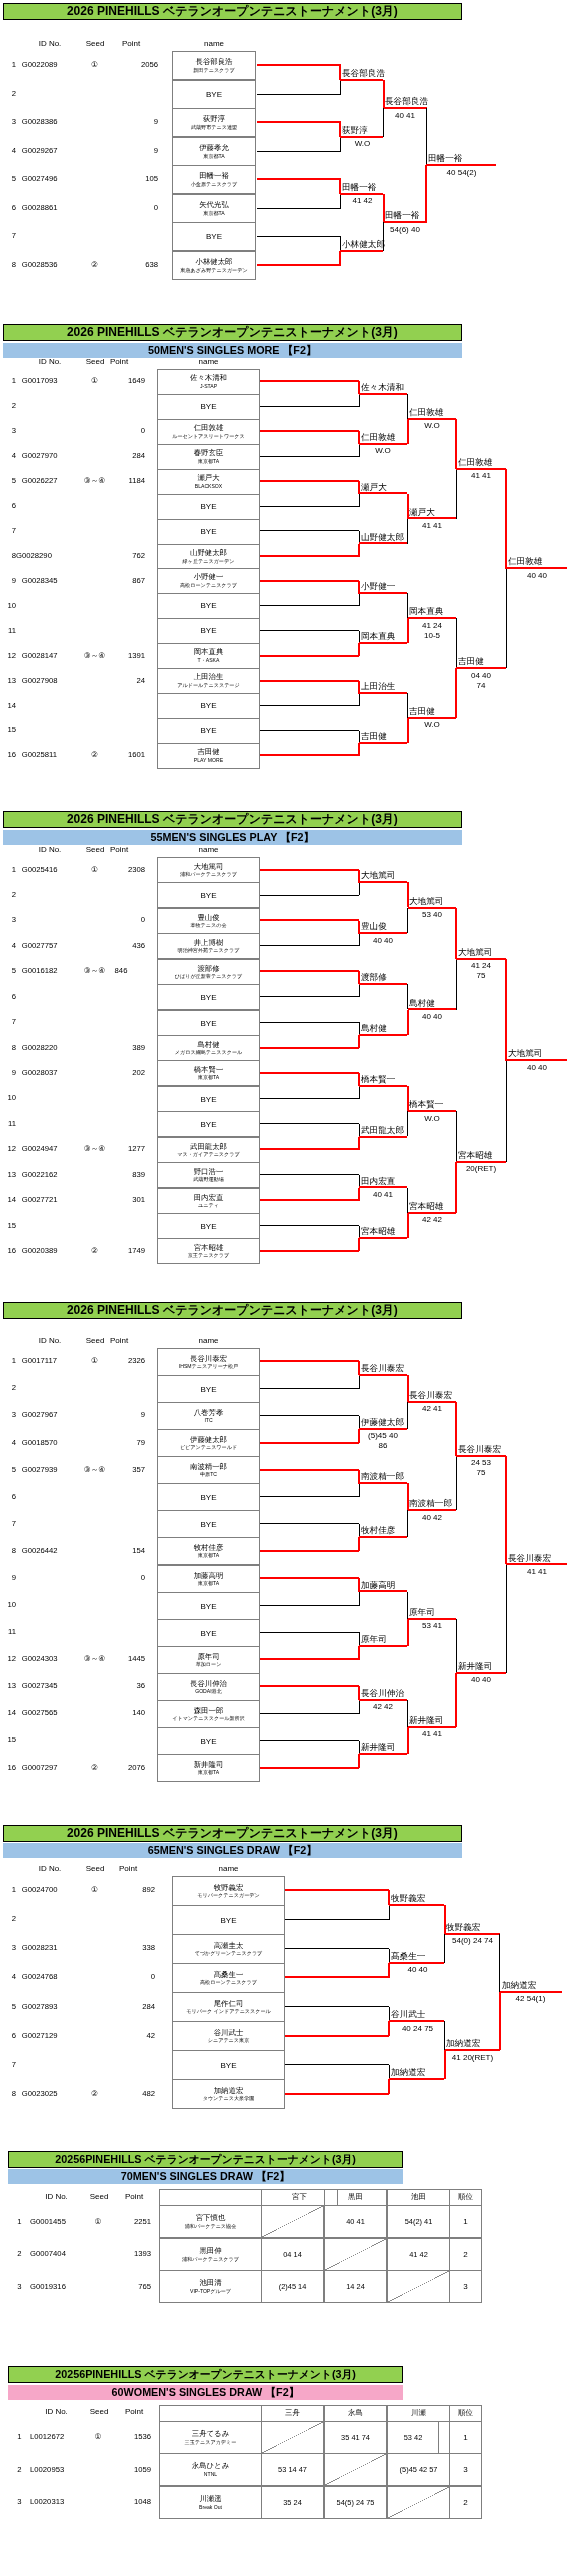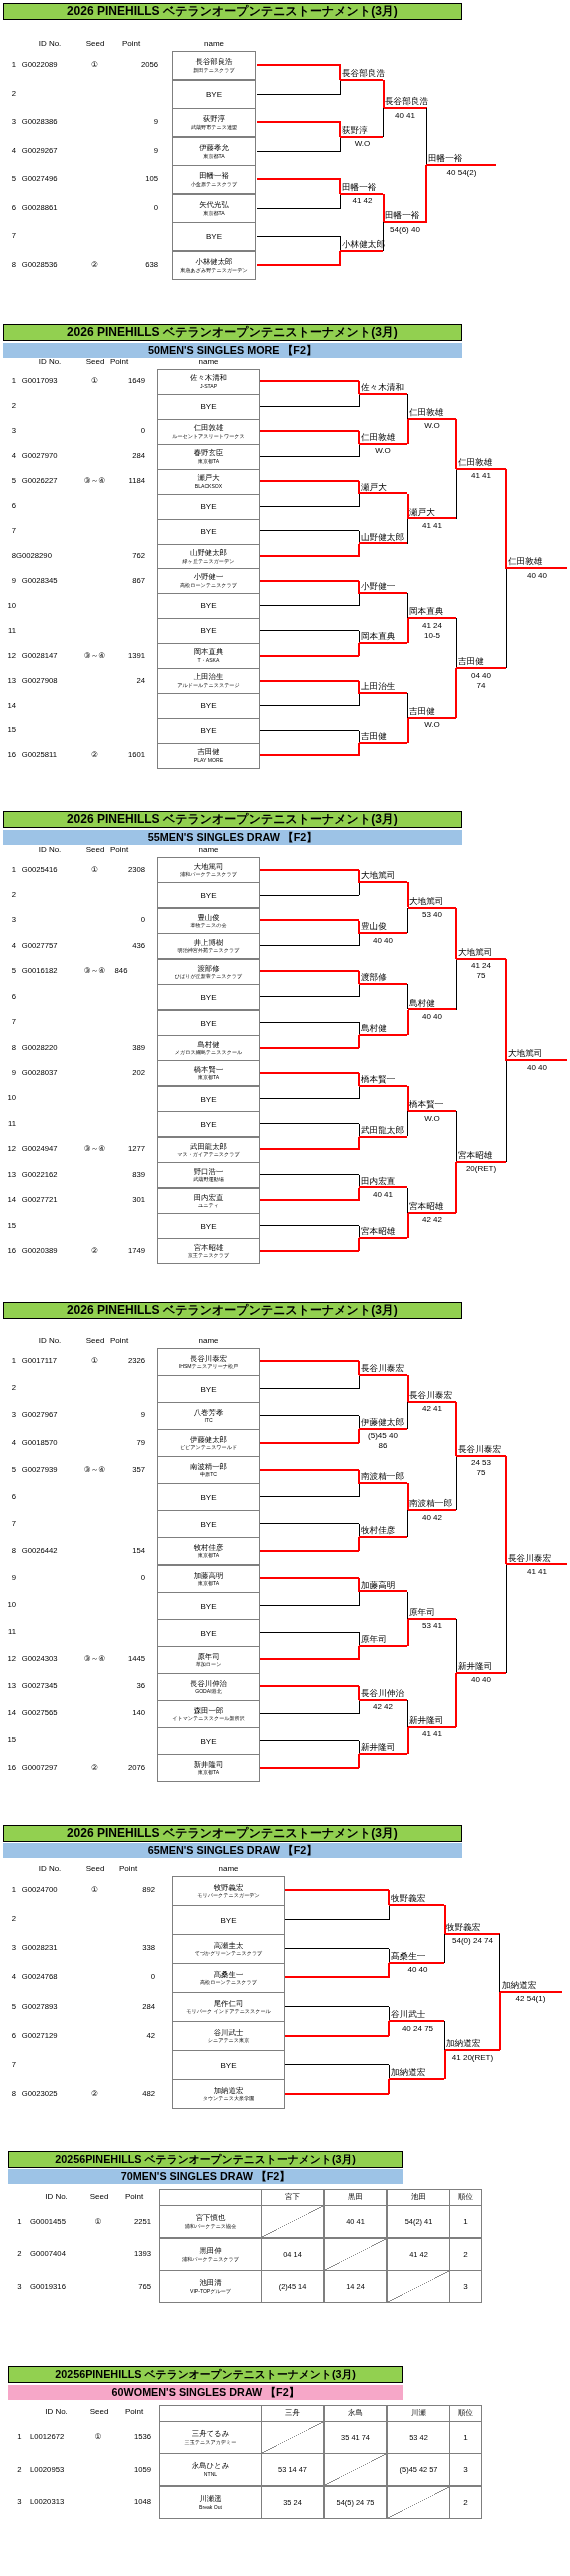--- a/index.html
+++ b/index.html
@@ -305,21 +305,21 @@
     <div class="abs line" style="left: 456px; top: 667px; width: 50px; height: 2.3px; background: rgb(255, 0, 0);"></div>
     <div class="abs wname" style="left: 458px; top: 656px;">吉田健</div>
     <div class="abs wscore" style="left: 458px; top: 671px; width: 46px;">04  40
 74</div>
     <div class="abs line" style="left: 505px; top: 469px; width: 2.3px; height: 100px; background: rgb(255, 0, 0);"></div>
     <div class="abs line" style="left: 506px; top: 568px; width: 1.1px; height: 100px; background: rgb(0, 0, 0);"></div>
     <div class="abs line" style="left: 506px; top: 567px; width: 61px; height: 2.3px; background: rgb(255, 0, 0);"></div>
     <div class="abs wname" style="left: 508px; top: 556px;">仁田敦雄</div>
     <div class="abs wscore" style="left: 509px; top: 571px; width: 56px;">40 40</div>
     <div class="abs bar-title" style="left: 2.9px; top: 811px; width: 459px; height: 17px; font-size: 12px;">2026 PINEHILLS ベテランオープンテニストーナメント(3月)</div>
-    <div class="abs bar-sub" style="left: 2.9px; top: 830px; width: 459px; height: 15px; background: rgb(157, 195, 230);">55MEN'S SINGLES DRAW 【F2】</div>
+    <div class="abs bar-sub" style="left: 2.9px; top: 830px; width: 459px; height: 15px; background: rgb(157, 195, 230);">55MEN'S SINGLES PLAY 【F2】</div>
     <div class="abs colhdr" style="left: 23px; top: 845px; width: 54px;">ID No.</div>
     <div class="abs colhdr" style="left: 76px; top: 845px; width: 38px;">Seed</div>
     <div class="abs colhdr" style="left: 92px; top: 845px; width: 54px;">Point</div>
     <div class="abs colhdr" style="left: 157px; top: 845px; width: 103px;">name</div>
     <div class="abs slotbox" style="left: 157px; top: 857px; width: 103px; height: 26px;">
       <div class="sname">大地篤司</div>
       <div class="sclub">浦和パークテニスクラブ</div>
     </div>
     <div class="abs numtxt" style="left: 2.3px; top: 865px; width: 13.7px; text-align: right;">1</div>
     <div class="abs numtxt" style="left: 21.7px; top: 865px; width: 57px;">G0025416</div>
@@ -787,21 +787,21 @@
     <div class="abs line" style="left: 499px; top: 1992px; width: 2.3px; height: 58px; background: rgb(255, 0, 0);"></div>
     <div class="abs line" style="left: 500px; top: 1991px; width: 62px; height: 2.3px; background: rgb(255, 0, 0);"></div>
     <div class="abs wname" style="left: 502px; top: 1980px;">加納道宏</div>
     <div class="abs wscore" style="left: 502px; top: 1994px; width: 57px;">42 54(1)</div>
     <div class="abs bar-title" style="left: 8px; top: 2151px; width: 395px; height: 17px; font-size: 10.8px;">20256PINEHILLS ベテランオープンテニストーナメント(3月)</div>
     <div class="abs bar-sub" style="left: 8px; top: 2169px; width: 395px; height: 15px; background: rgb(157, 195, 230);">70MEN'S SINGLES DRAW 【F2】</div>
     <div class="abs colhdr" style="left: 31px; top: 2192px; width: 51px;">ID No.</div>
     <div class="abs colhdr" style="left: 82px; top: 2192px; width: 34px;">Seed</div>
     <div class="abs colhdr" style="left: 114px; top: 2192px; width: 40px;">Point</div>
     <div class="abs rrcell" style="left: 159px; top: 2189px; width: 103px; height: 16.5px;"></div>
-    <div class="abs rrcell" style="left: 261px; top: 2189px; width: 63px; height: 16.5px; font-size: 7.4px; text-align: right;">宮下</div>
+    <div class="abs rrcell" style="left: 261px; top: 2189px; width: 77px; height: 16.5px; font-size: 7.4px; text-align: right;">宮下</div>
     <div class="abs rrcell" style="left: 324px; top: 2189px; width: 63px; height: 16.5px; font-size: 7.4px;">黒田</div>
     <div class="abs rrcell" style="left: 387px; top: 2189px; width: 63px; height: 16.5px; font-size: 7.4px;">池田</div>
     <div class="abs rrcell" style="left: 449px; top: 2189px; width: 33px; height: 16.5px; font-size: 7.4px;">順位</div>
     <div class="abs numtxt" style="left: 9px; top: 2217px; width: 12.5px; text-align: right;">1</div>
     <div class="abs numtxt" style="left: 30px; top: 2217px; width: 54px;">G0001455</div>
     <div class="abs numtxt" style="left: 80px; top: 2217px; width: 36px; text-align: center;">①</div>
     <div class="abs numtxt" style="left: 113px; top: 2217px; width: 38px; text-align: right;">2251</div>
     <div class="abs rrcell" style="left: 159px; top: 2205px; width: 103px; height: 33px; flex-direction: column;">
       <div class="sname">宮下慎也</div>
       <div class="sclub">浦和パークテニス協会</div>
@@ -859,21 +859,21 @@
     <div class="abs numtxt" style="left: 80px; top: 2432px; width: 36px; text-align: center;">①</div>
     <div class="abs numtxt" style="left: 113px; top: 2432px; width: 38px; text-align: right;">1536</div>
     <div class="abs rrcell" style="left: 159px; top: 2421px; width: 103px; height: 33px; flex-direction: column;">
       <div class="sname">三舟てるみ</div>
       <div class="sclub">三玉テニスアカデミー</div>
     </div>
     <div class="abs rrcell rrdiag" style="left: 261px; top: 2421px; width: 63px; height: 33px;"></div>
     <div class="abs rrcell" style="left: 324px; top: 2421px; width: 63px; height: 33px;">
       <div class="rrscore">35 41 74</div>
     </div>
-    <div class="abs rrcell" style="left: 387px; top: 2421px; width: 63px; height: 33px;">
+    <div class="abs rrcell" style="left: 387px; top: 2421px; width: 52px; height: 33px;">
       <div class="rrscore">53 42</div>
     </div>
     <div class="abs rrcell" style="left: 449px; top: 2421px; width: 33px; height: 33px; font-size: 8px;">1</div>
     <div class="abs numtxt" style="left: 9px; top: 2465px; width: 12.5px; text-align: right;">2</div>
     <div class="abs numtxt" style="left: 30px; top: 2465px; width: 54px;">L0020953</div>
     <div class="abs numtxt" style="left: 113px; top: 2465px; width: 38px; text-align: right;">1059</div>
     <div class="abs rrcell" style="left: 159px; top: 2453px; width: 103px; height: 33px; flex-direction: column;">
       <div class="sname">永島ひとみ</div>
       <div class="sclub">NTNL</div>
     </div>

